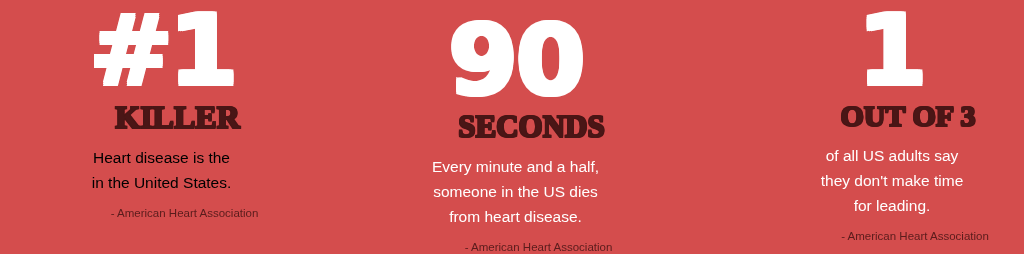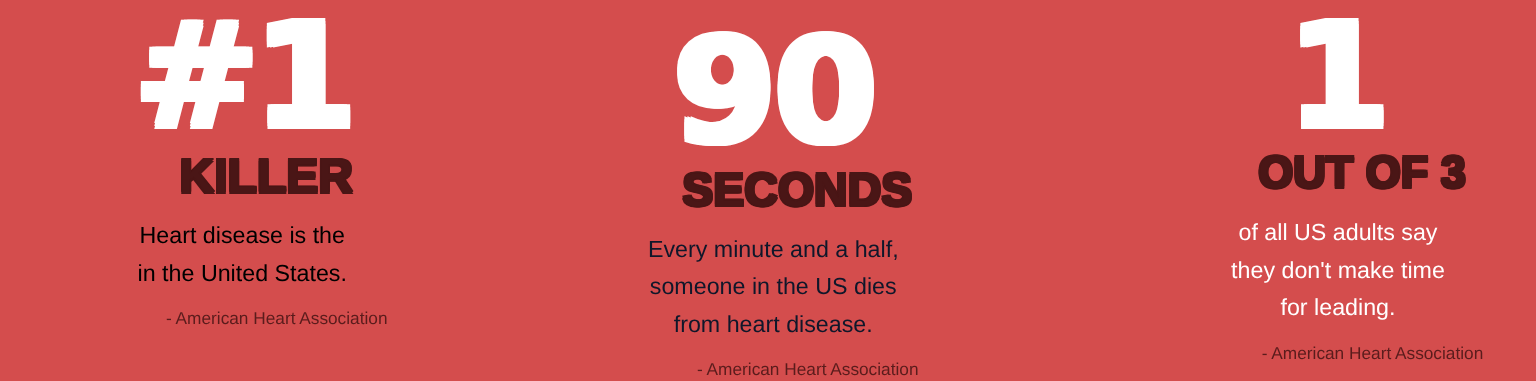--- a/index.html
+++ b/index.html
@@ -67,21 +67,21 @@
        2px 2px 0 #ffffff, -2px 2px 0 #ffffff,
        2px -2px 0 #ffffff, -2px -2px 0 #ffffff;
   }
 
   .stat-90 { letter-spacing: -2px; }
   .stat-1  { letter-spacing: 0px; }
 
   
   .label {
     color: #4a1616;
-    font-family: Liberation Sans, sans-serif;
+    font-family: Liberation Serif, serif;
     font-weight: 700;
     font-size: 31px;
     line-height: 1.0;
     letter-spacing: 0.5px;
     margin-top: 4px;
     white-space: nowrap;
     text-shadow:
        1px 0 0 #4a1616, -1px 0 0 #4a1616,
        0 1px 0 #4a1616, 0 -1px 0 #4a1616,
        1px 1px 0 #4a1616, -1px 1px 0 #4a1616,
@@ -129,21 +129,21 @@
         <span class="line">in the United States.</span>
       </div>
       <div class="attribution" style="color: rgb(90, 28, 28);">- American Heart Association</div>
     </div>
   </div>
 
   <div class="panel panel-2">
     <div class="col">
       <div class="stat stat-90" style="color: rgb(255, 255, 255);">90</div>
       <div class="label label-seconds" style="color: rgb(74, 22, 22);">SECONDS</div>
-      <div class="body-copy" style="color: #0f172a;">
+      <div class="body-copy" style="color: #ffffff;">
         <span class="line">Every minute and a half,</span>
         <span class="line">someone in the US dies</span>
         <span class="line">from heart disease.</span>
       </div>
       <div class="attribution" style="color: rgb(90, 28, 28);">- American Heart Association</div>
     </div>
   </div>
 
   <div class="panel panel-3">
     <div class="col">

